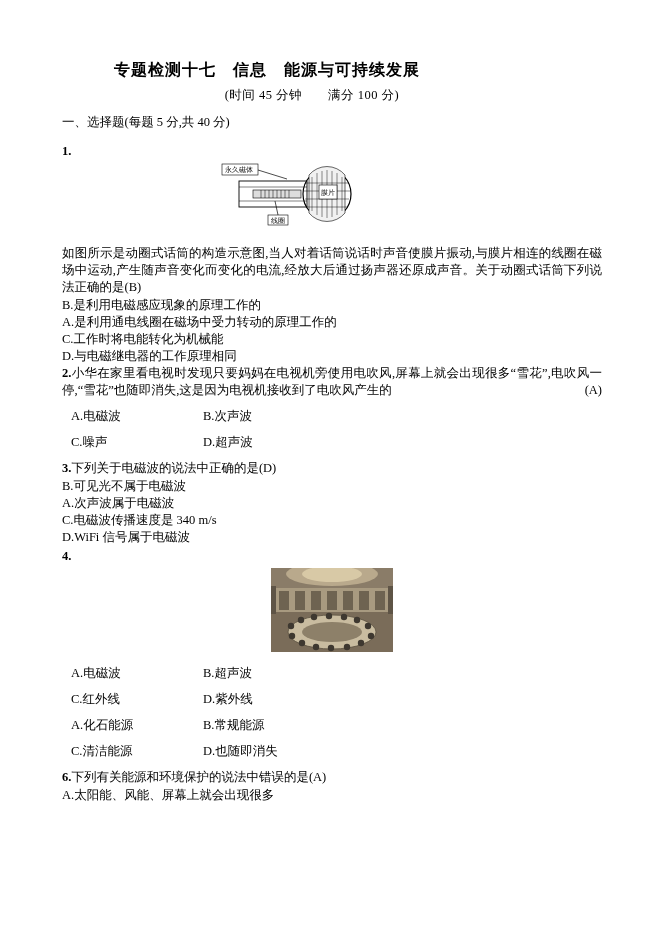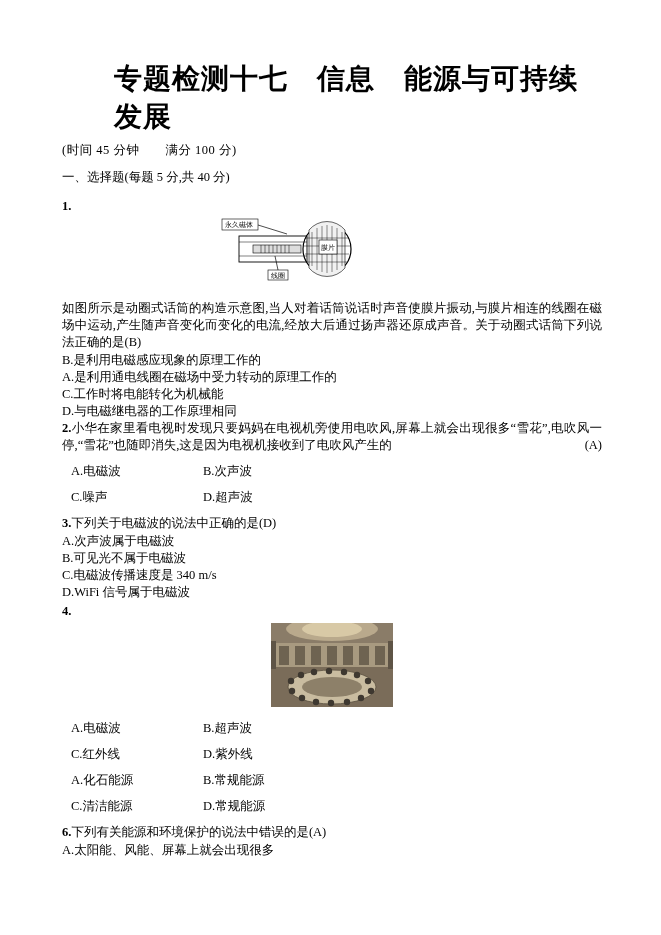--- a/index.html
+++ b/index.html
@@ -23,28 +23,29 @@
     box-sizing: border-box;
   }
   .content {
     position: absolute;
     left: 62px;
     top: 60px;
     width: 540px;
   }
   h1.title {
     font-family: "Liberation Serif", serif;
-    font-size: 28px;
+    font-size: 16px;
     font-weight: bold;
     margin: 0 0 6px 0;
     letter-spacing: 1px;
     text-align: left;
     padding-left: 52px;
   }
   .subtitle {
+    text-align: center;
     font-size: 12.5px;
     margin: 2px 0 10px 0;
     letter-spacing: 0.5px;
     padding-right: 40px;
   }
   .section-head {
     font-size: 12.5px;
     margin: 8px 0 13px 0;
   }
   .qnum {
@@ -166,22 +167,22 @@
       <div class="opt">B.次声波</div>
     </div>
     <div class="opt-row">
       <div class="opt">C.噪声</div>
       <div class="opt">D.超声波</div>
     </div>
 
     <div class="qtext">
       <span class="inline-num">3.</span><span>下列关于电磁波的说法中正确的是(D)</span>
     </div>
+    <div class="opt-line">B.可见光不属于电磁波</div>
     <div class="opt-line">A.次声波属于电磁波</div>
-    <div class="opt-line">B.可见光不属于电磁波</div>
     <div class="opt-line">C.电磁波传播速度是 340 m/s</div>
     <div class="opt-line">D.WiFi 信号属于电磁波</div>
 
     <div class="qnum">4.</div>
 
     <div class="fig-wrap">
       <svg width="122" height="84" viewBox="0 0 122 84">
         <rect x="0" y="0" width="122" height="84" fill="#6d6254" stroke="#333" stroke-width="1"></rect>
 
         <rect x="0" y="0" width="122" height="30" fill="#8a7c68"></rect>
@@ -234,21 +235,21 @@
       <div class="opt">C.红外线</div>
       <div class="opt">D.紫外线</div>
     </div>
 
     <div class="opt-row">
       <div class="opt">A.化石能源</div>
       <div class="opt">B.常规能源</div>
     </div>
     <div class="opt-row">
       <div class="opt">C.清洁能源</div>
-      <div class="opt">D.常规能源</div>
+      <div class="opt">D.也随即消失</div>
     </div>
 
     <div class="qtext">
       <span class="inline-num">6.</span><span>下列有关能源和环境保护的说法中错误的是(A)</span>
     </div>
     <div class="opt-line">A.太阳能、风能、屏幕上就会出现很多</div>
 
   </div>
 </div>
 

